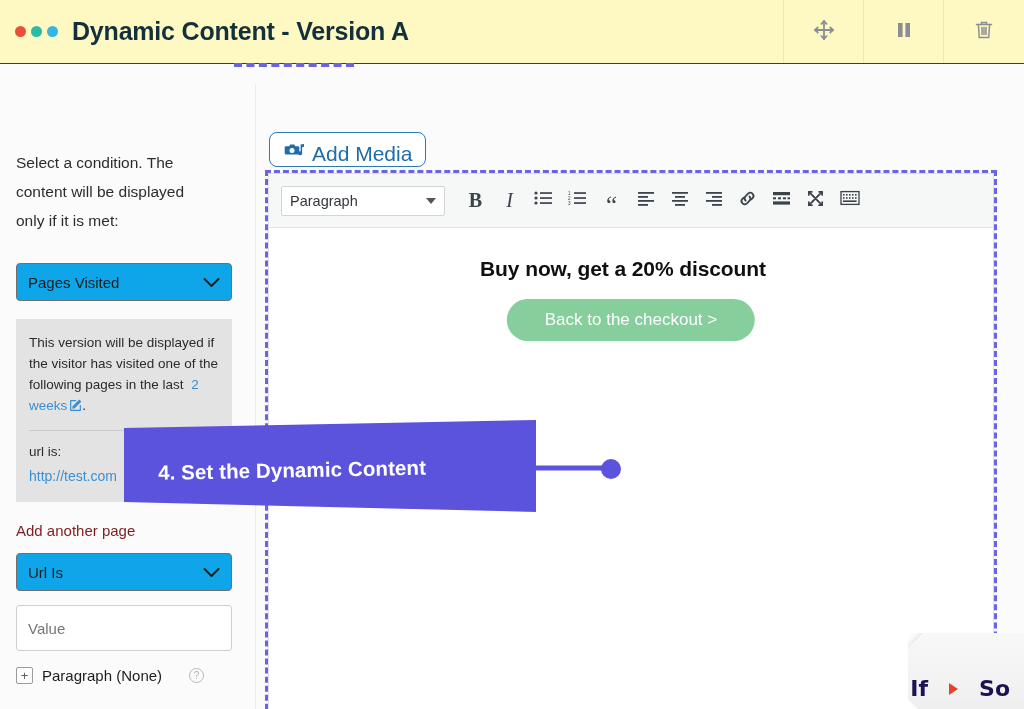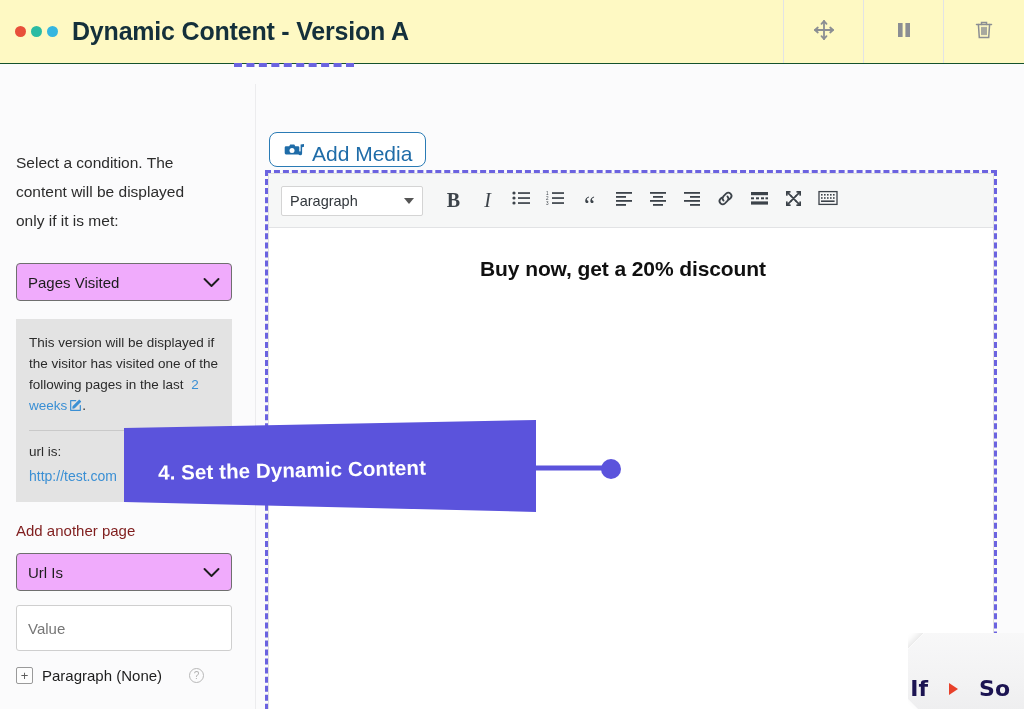--- a/index.html
+++ b/index.html
@@ -65,21 +65,21 @@
   }
   .intro-text {
     margin-top: 64px;
     font-size: 15.5px; line-height: 29px;
     color: #2c2c2c;
     max-width: 200px;
   }
   .select-box {
     margin-top: 28px;
     width: 216px; height: 38px;
-    background: #f0abfc;
+    background: #0ea5e9;
     border: 1px solid #6f6f6f;
     border-radius: 4px;
     display: flex; align-items: center; justify-content: space-between;
     padding: 0 11px;
     font-size: 15px; color: #1d1d1d;
     cursor: pointer;
   }
   .chev { color: #1d1d1d; display: flex; }
   .info-box {
     margin-top: 18px;
@@ -176,21 +176,21 @@
     display: flex; flex-direction: column;
   }
   .toolbar {
     height: 54px;
     background: #f6f7f7;
     border-bottom: 1px solid #e2e3e5;
     display: flex; align-items: center;
     padding: 0 12px; gap: 3px;
   }
   .para-select {
-    width: 142px; height: 30px;
+    width: 164px; height: 30px;
     background: #fff;
     border: 1px solid #d4d4d4;
     border-radius: 2px;
     display: flex; align-items: center; justify-content: space-between;
     padding: 0 8px;
     font-size: 14.5px; color: #32373c;
     margin-right: 12px;
     cursor: pointer;
   }
   .tri-down {
@@ -519,20 +519,21 @@
                 <rect x="15" y="7.2" width="1.6" height="1.6"></rect>
                 <rect x="3" y="10.4" width="13.6" height="1.6"></rect>
               </g>
             </svg>
           </span>
         </div>
       </div>
 
       <div class="content-canvas">
         <div class="promo-heading">Buy now, get a 20% discount</div>
+        <div class="promo-btn">Back to the checkout &gt;</div>
       </div>
 
     </div>
   </div>
 
   <div class="callout-wrap">
     <svg class="callout-shape" width="500" height="110" viewBox="0 0 500 110">
       <polygon points="0,8 412,0 412,92 0,82" fill="#5b53dc"></polygon>
       <line x1="412" y1="48" x2="483" y2="48" stroke="#5b53dc" stroke-width="5"></line>
       <circle cx="487" cy="49" r="10" fill="#5b53dc"></circle>

